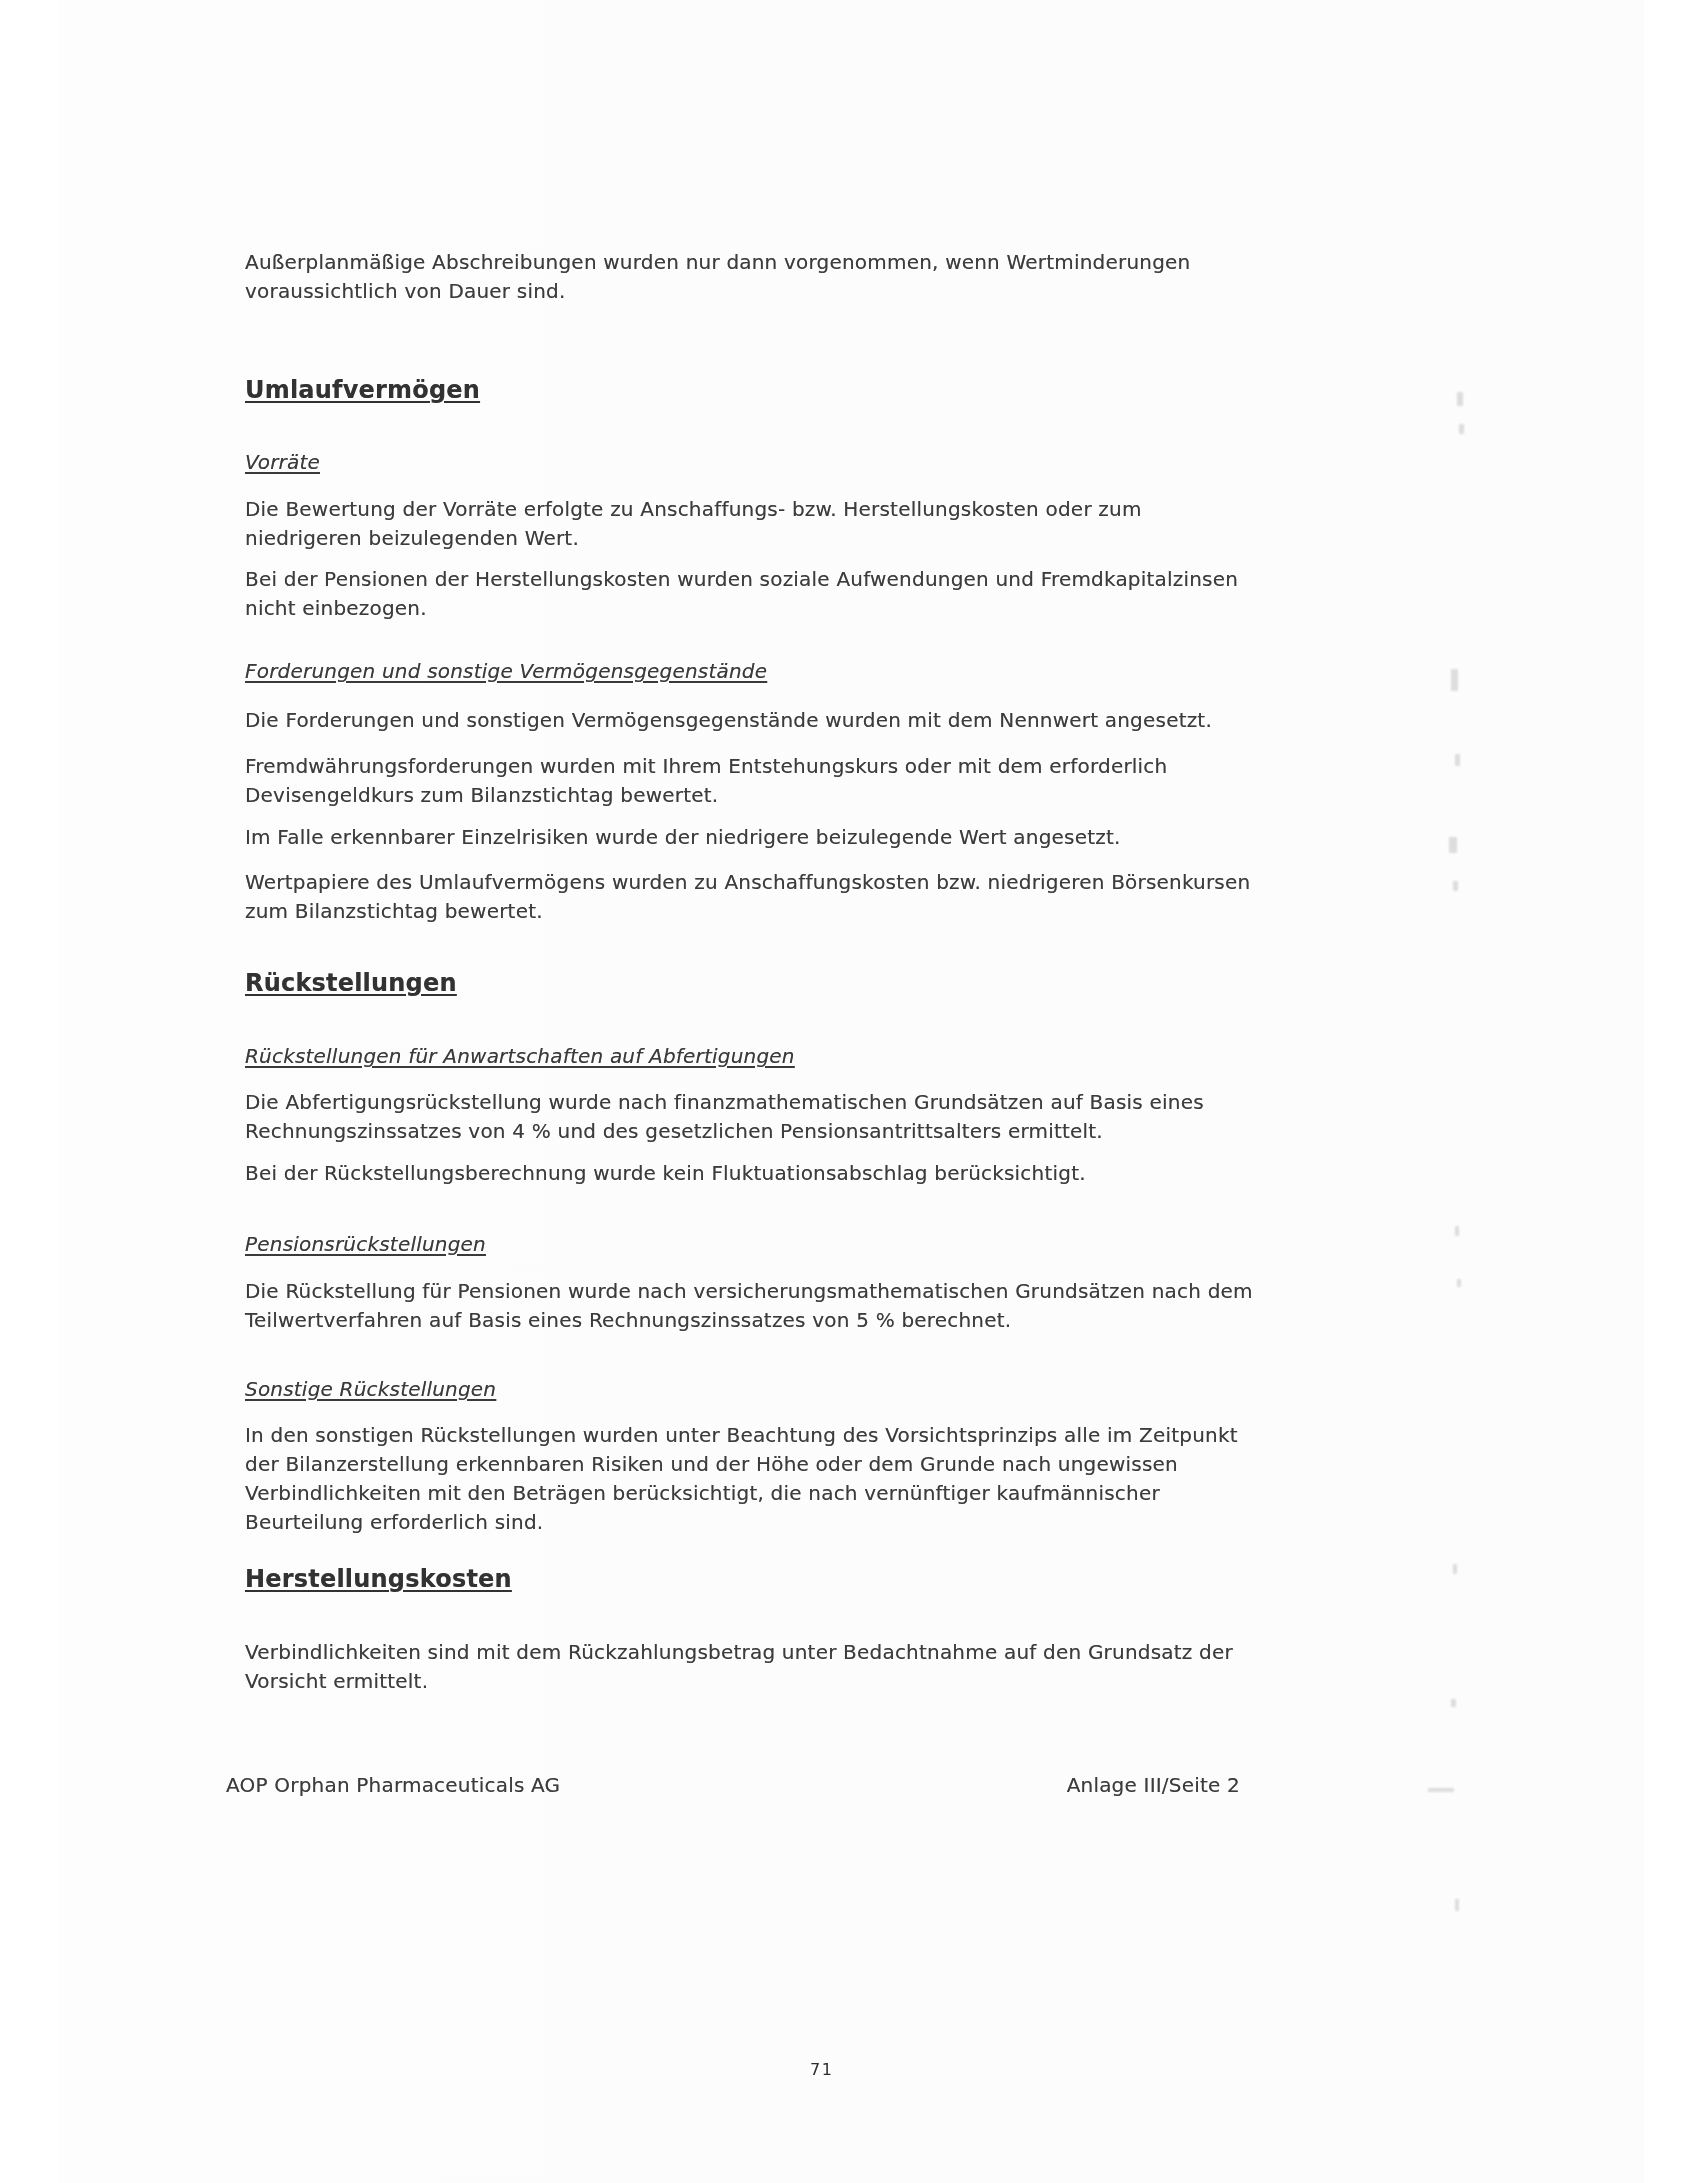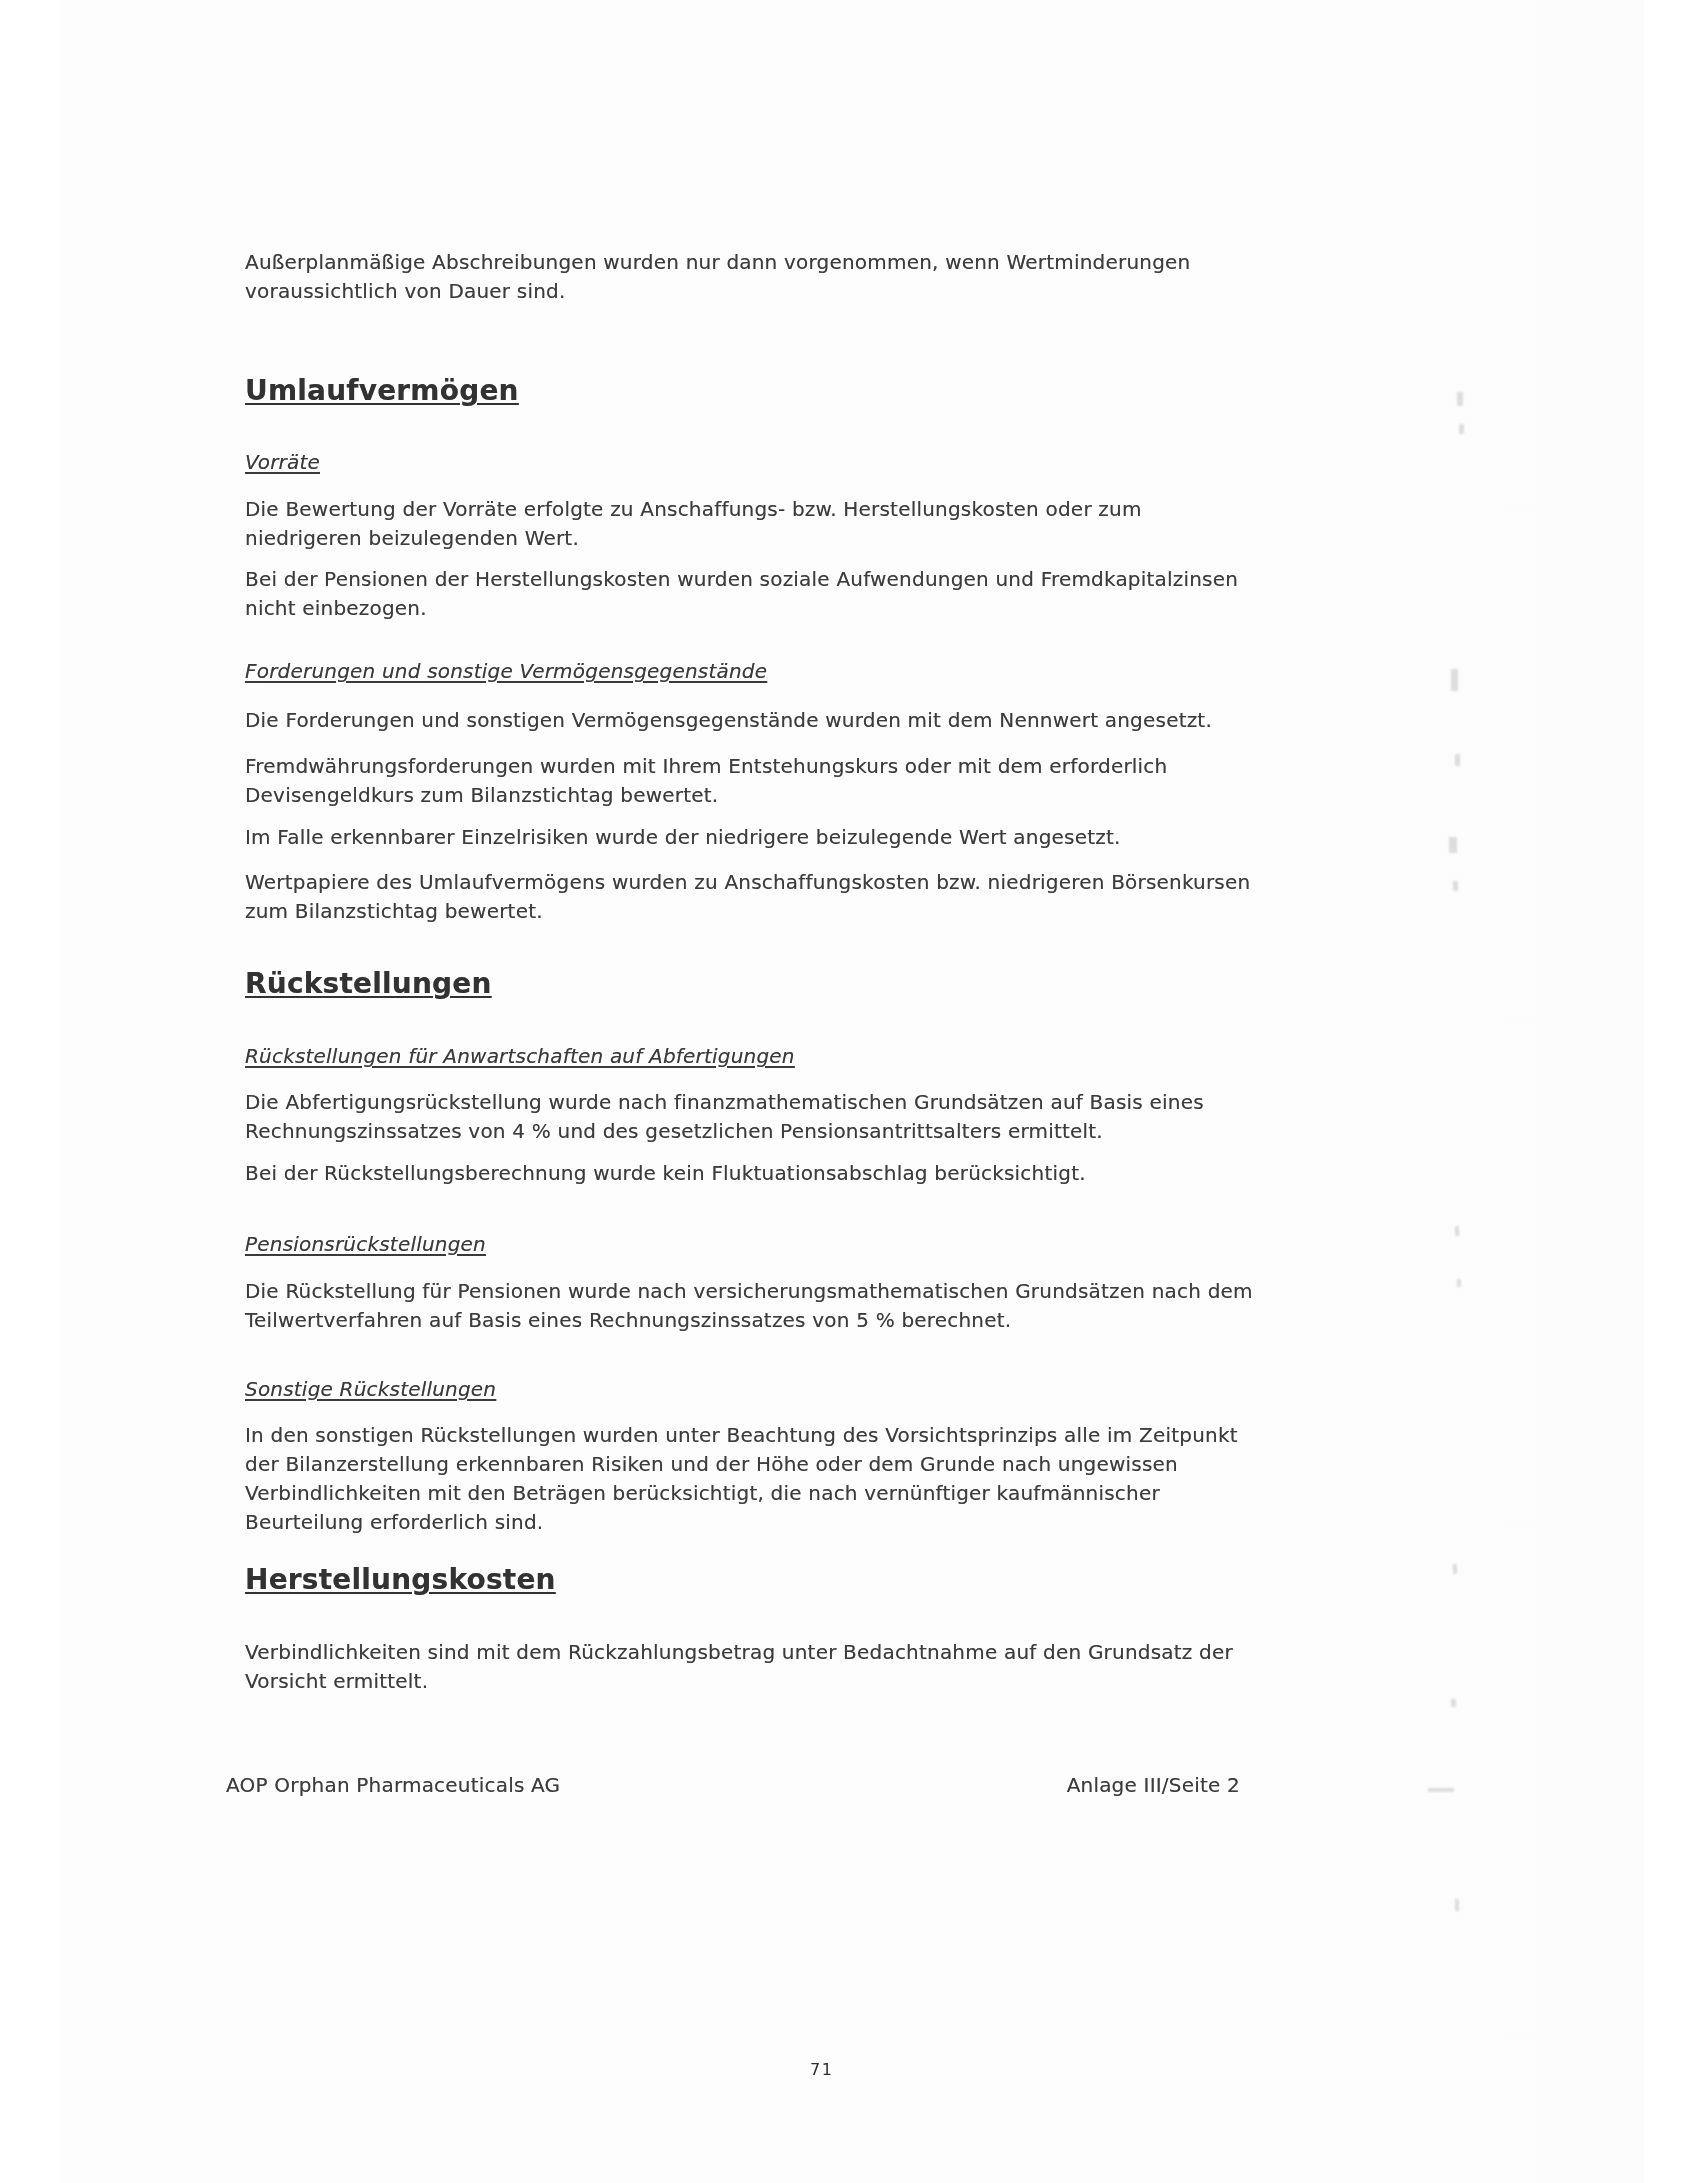--- a/index.html
+++ b/index.html
@@ -16,21 +16,21 @@
     position:absolute;
     left:245px;
     white-space:pre;
     font-size:20px;
     line-height:29px;
     letter-spacing:0.2px;
     text-shadow:0 0 0.6px rgba(70,70,70,0.55);
   }
   .h1 {
     font-weight:bold;
-    font-size:28px;
+    font-size:24px;
     color:#323232;
     text-decoration:underline;
     text-underline-offset:3px;
     text-decoration-thickness:2px;
   }
   .h2 {
     font-style:italic;
     color:#3a3a3a;
     text-decoration:underline;
     text-underline-offset:3px;

